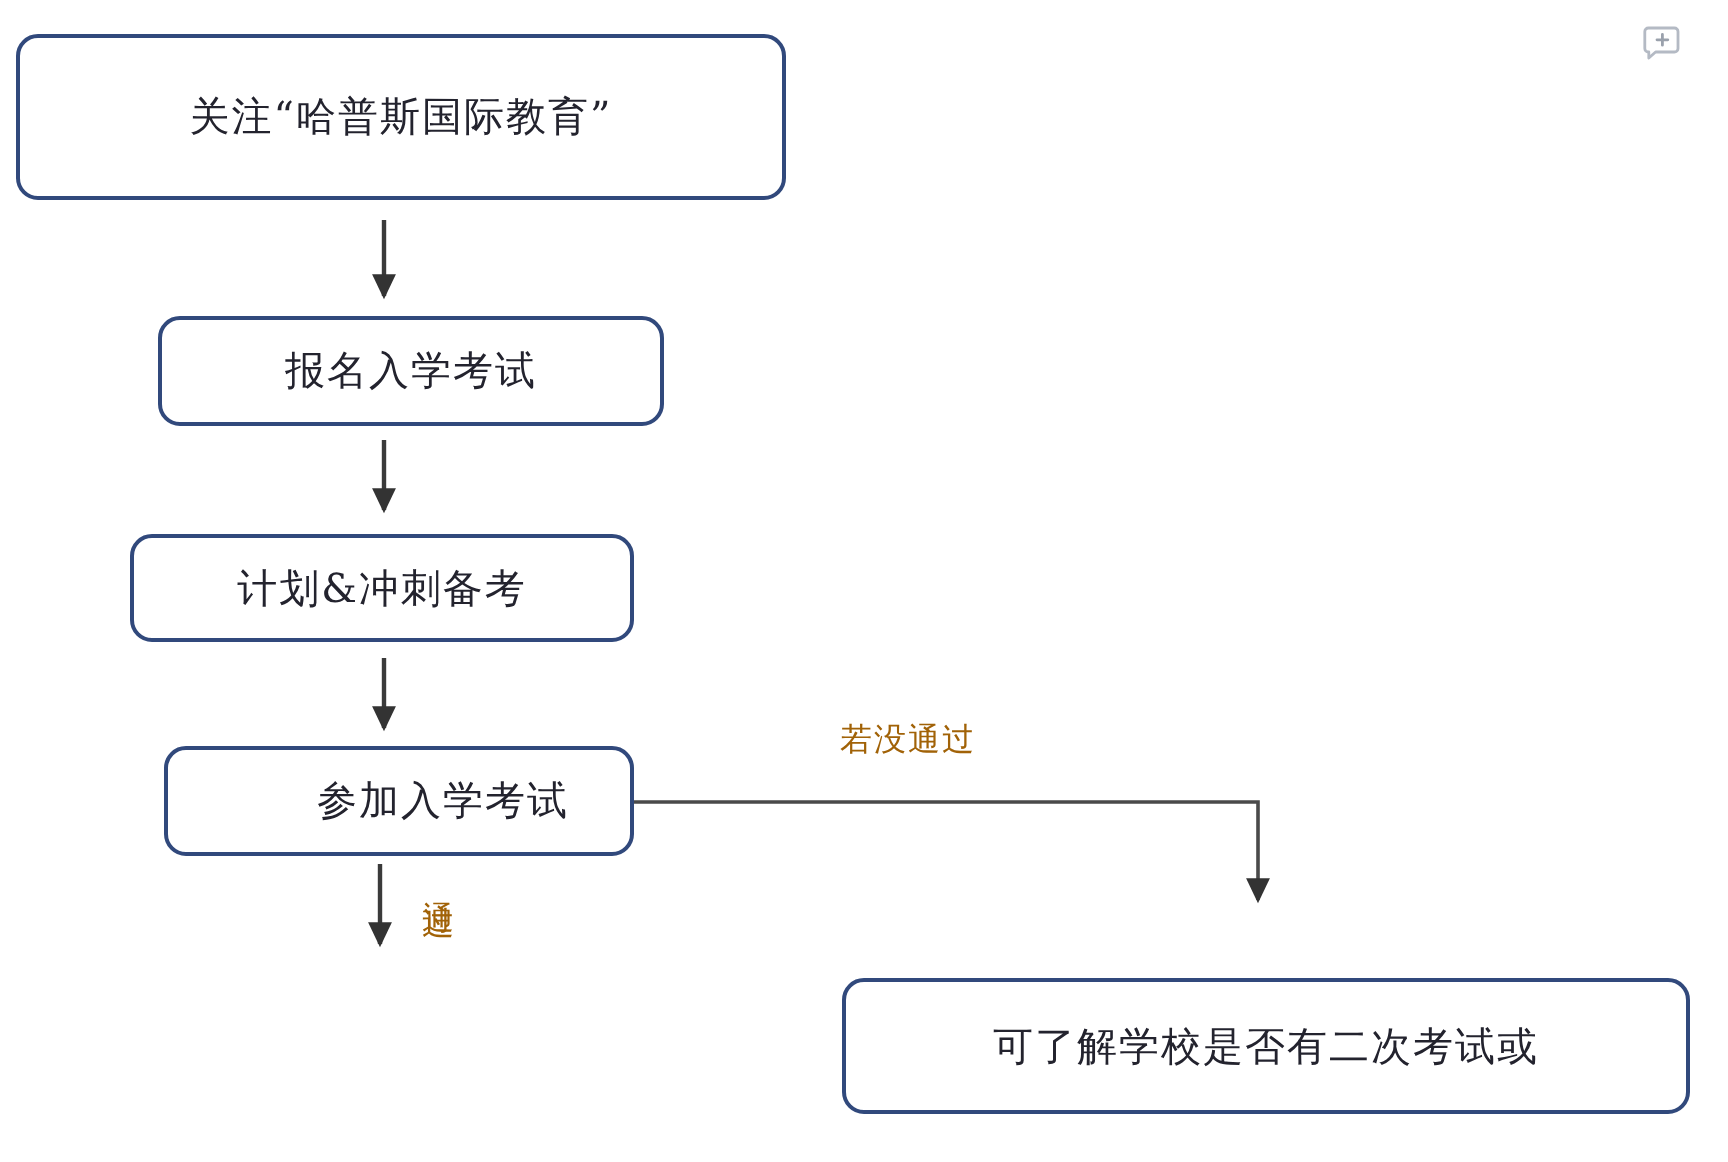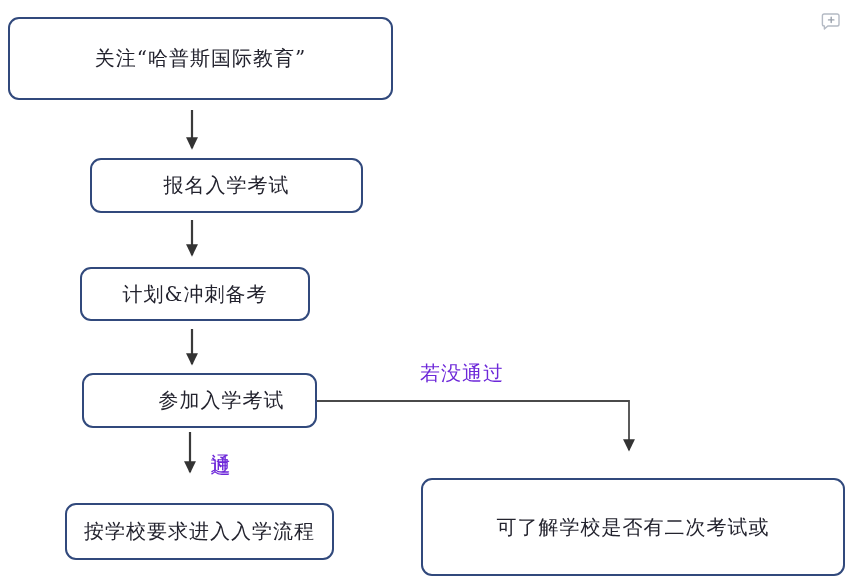--- a/index.html
+++ b/index.html
@@ -10,27 +10,27 @@
   }
   .canvas{position:absolute;left:0;top:0;width:864px;height:581px;}
   svg.connectors{position:absolute;left:0;top:0;pointer-events:none;}
   .node{
     position:absolute;box-sizing:border-box;background:#ffffff;
     border:2px solid #31497c;border-radius:11px;
     display:flex;justify-content:center;align-items:center;
     text-align:center;color:#23232e;font-size:20px;letter-spacing:1px;
   }
   #node-follow{left:8px;top:17px;width:385px;height:83px;line-height:31px;}
-  #node-signup{left:90px;top:158px;width:273px;height:55px;}
-  #node-plan{left:80px;top:267px;width:230px;height:54px;}
+  #node-signup{left:79px;top:158px;width:253px;height:55px;}
+  #node-plan{left:65px;top:267px;width:252px;height:54px;}
   #node-exam{left:82px;top:373px;width:235px;height:55px;padding-left:44px;}
   #node-enroll{left:65px;top:503px;width:269px;height:57px;}
-  #node-retry{left:421px;top:478px;width:424px;height:98px;line-height:33px;}
+  #node-retry{left:421px;top:489px;width:424px;height:68px;line-height:33px;}
   .edge-label{
-    position:absolute;color:#6d28d9;font-size:20px;letter-spacing:1px;white-space:nowrap;
+    position:absolute;color:#a16207;font-size:16px;letter-spacing:1px;white-space:nowrap;
   }
   #label-fail{left:420px;top:360px;}
   #label-pass{
     left:208px;top:437px;
     writing-mode:vertical-rl;text-orientation:upright;letter-spacing:3px;
   }
   .comment-icon{
     position:absolute;left:820px;top:10px;width:22px;height:22px;cursor:pointer;
   }
 </style>
@@ -61,23 +61,20 @@
   </div>
 
   <div class="node" id="node-plan">
     <div>计划&amp;冲刺备考</div>
   </div>
 
   <div class="node" id="node-exam">
     <div>参加入学考试</div>
   </div>
 
-  <div class="node" id="node-enroll">
-    <div>按学校要求进入入学流程</div>
-  </div>
 
   <div class="node" id="node-retry">
     <div>可了解学校是否有二次考试或</div>
   </div>
 
   <div class="edge-label" id="label-pass">通过</div>
   <div class="edge-label" id="label-fail">若没通过</div>
 
   <div class="comment-icon">
     <svg width="22" height="22" viewBox="0 0 22 22">

